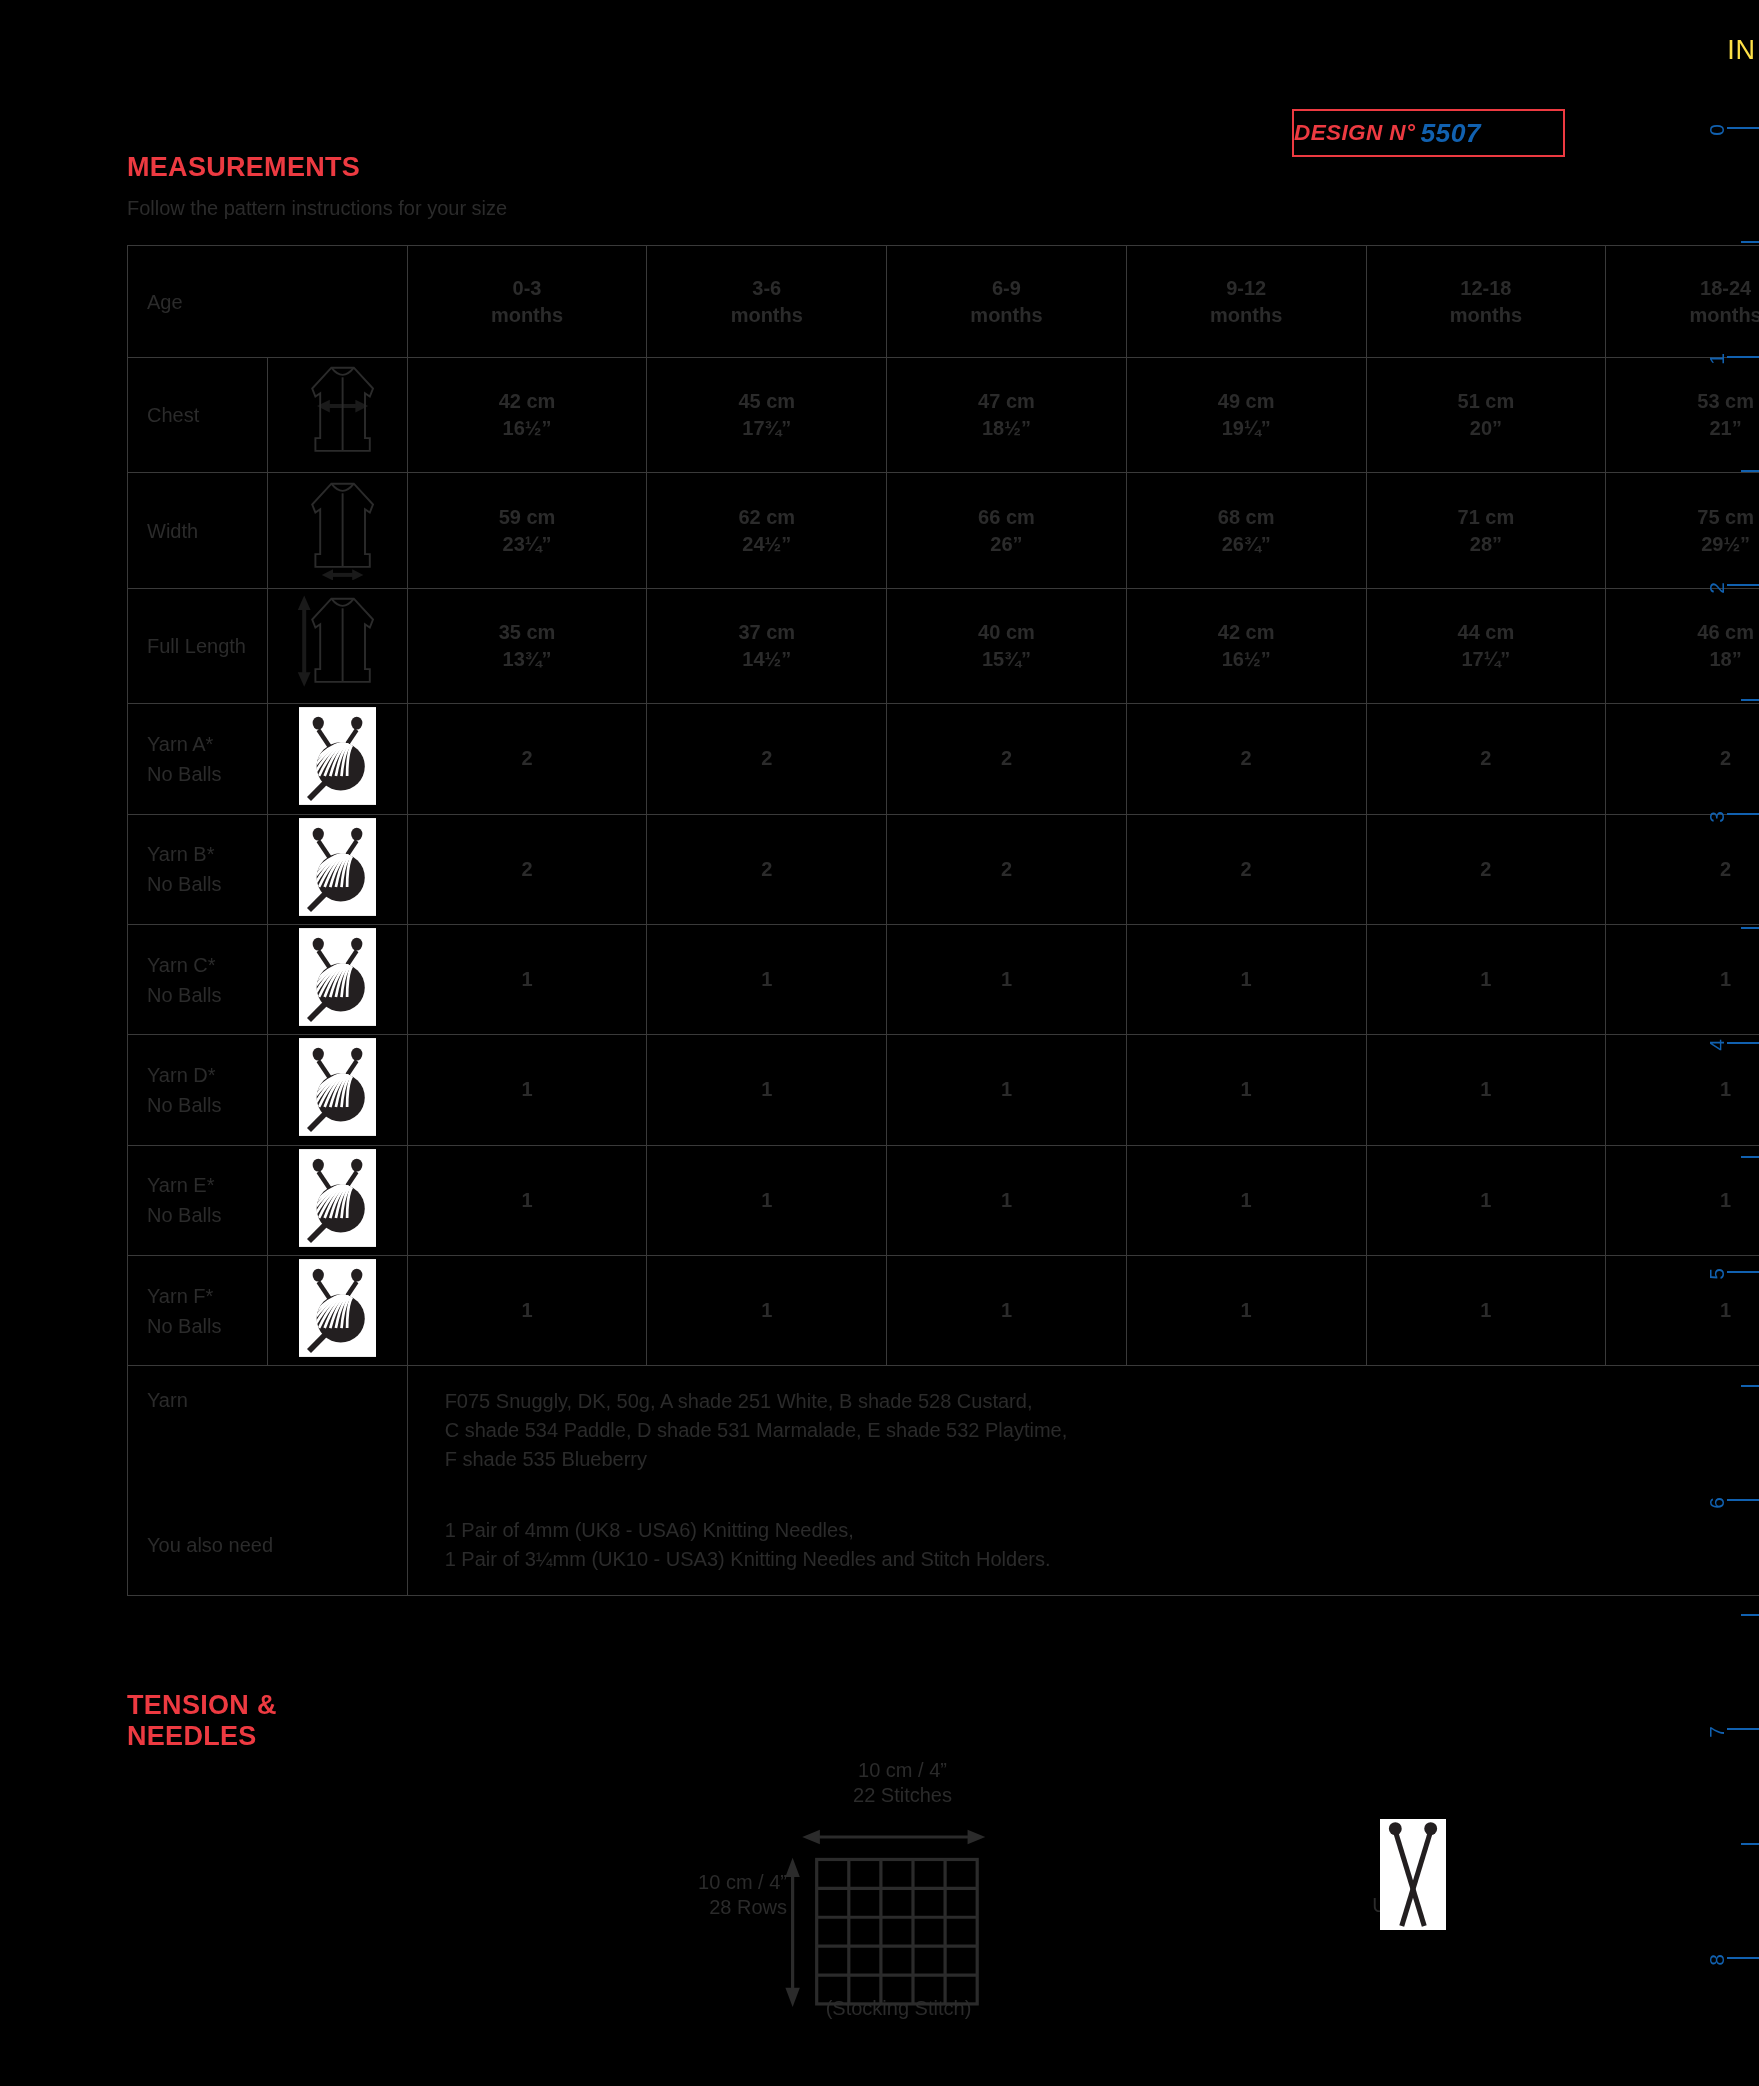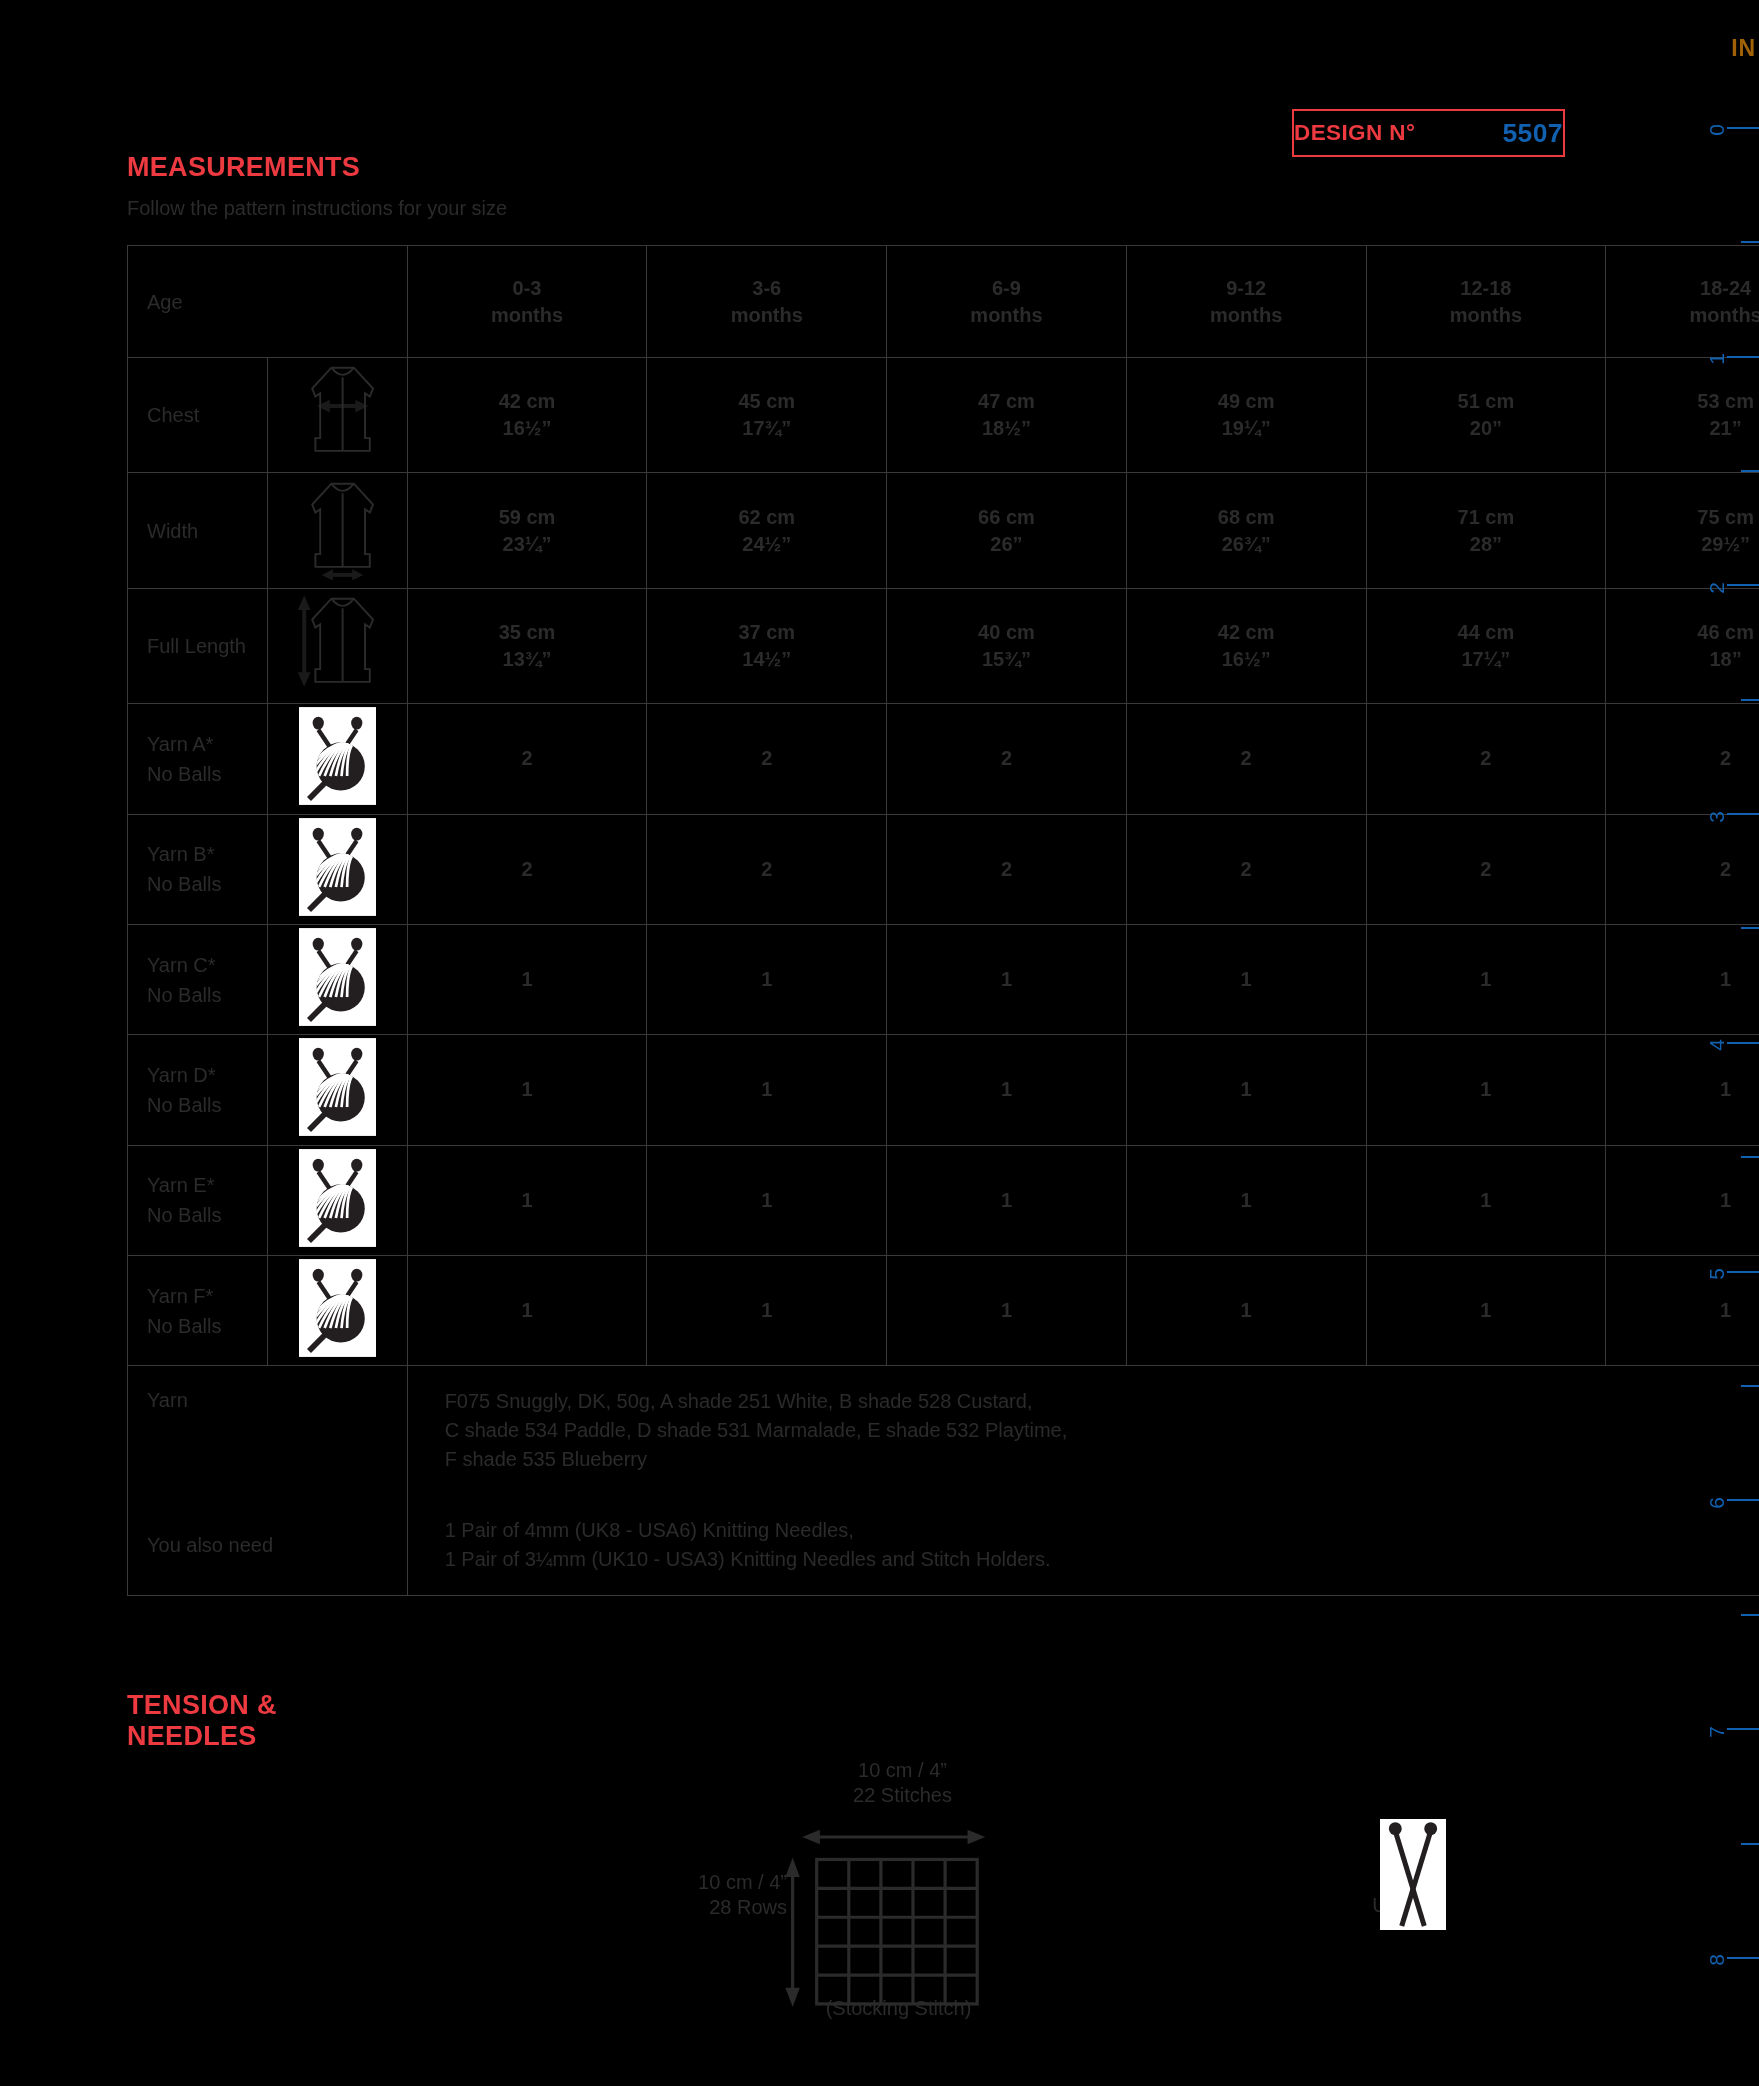--- a/index.html
+++ b/index.html
@@ -9,23 +9,24 @@
     font-family: "Liberation Sans", sans-serif;
     overflow: hidden;
   }
   .page { position: relative; width: 1759px; height: 2087px; background: #000; }
 
   
   .design-badge {
     position: absolute; left: 1292px; top: 109px;
     width: 273px; height: 48px;
     border: 2.4px solid #ED3A41;
-    display: flex; align-items: center; justify-content: space-between;
+    display: flex; align-items: center; justify-content: flex-start;
     gap: 5px;
     letter-spacing: 0.4px;
+    font-style: italic;
   }
   .design-badge .lbl { color:#ED3A41; font-size: 22.5px; font-weight: 700; }
   .design-badge .num { color:#1161B0; font-size: 26.5px; font-weight: 700; }
 
   
   .sec-heading {
     position: absolute;
     color: #ED3A41; font-size: 27px; font-weight: 700; letter-spacing: 0.3px;
     line-height: 1.15;
   }
@@ -90,21 +91,21 @@
   .needle-txt { position:absolute; color:#2b2b2b; font-size:20px; line-height:1.5; text-align:right; width:177px; }
   .needlebox {
     position:absolute; left: 128px; top: -11.2px;
     width: 66px; height: 111px; background:#fff;
   }
 
   
   .ruler { position:absolute; right: 0; top: 0; width: 90px; height: 2087px; }
   .ruler-in {
     position:absolute; right: 3.2px; top: 35px;
-    color:#a16207; font-size: 23px; font-weight:700; letter-spacing:0.8px;
+    color:#fde047; font-size: 27px; font-weight:400; letter-spacing:0.8px;
   }
   .tick {
     position:absolute; right: 0; height: 0;
     border-top: 2.4px solid #1161B0;
   }
   .tick.major { width: 32px; right: 0; }
   .tick.minor { width: 17.7px; right: 0; }
   .ruler-num {
     position:absolute; right: 42px;
     color:#1161B0; font-size: 21px;

